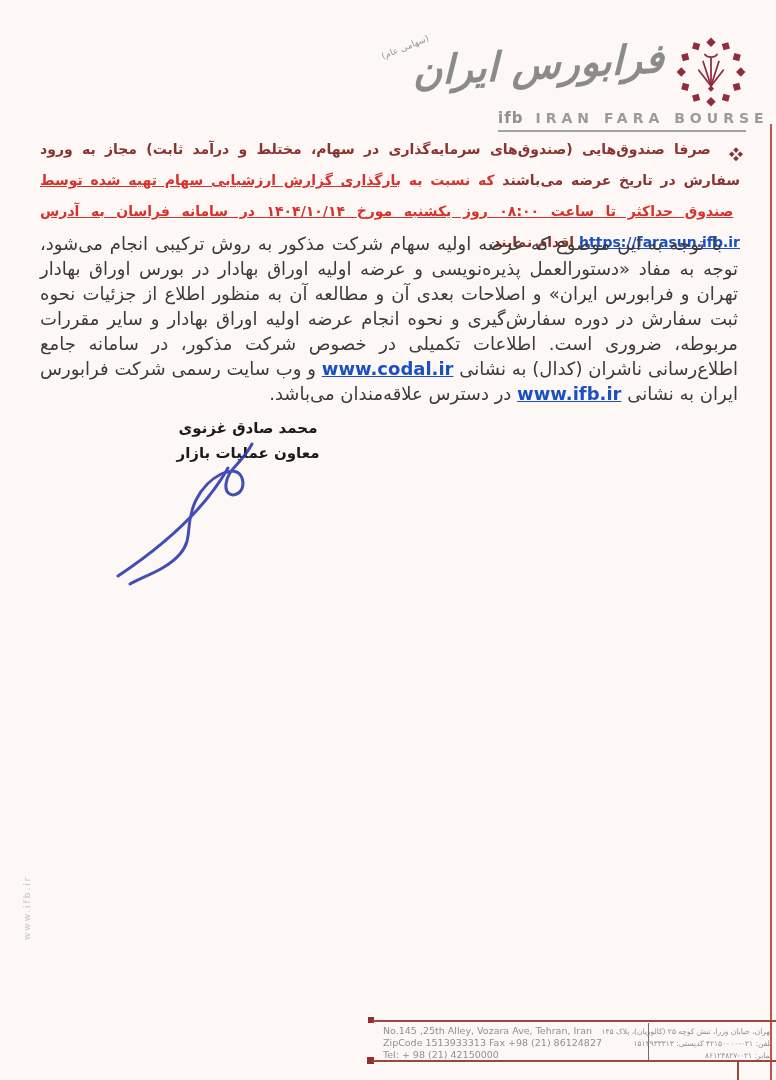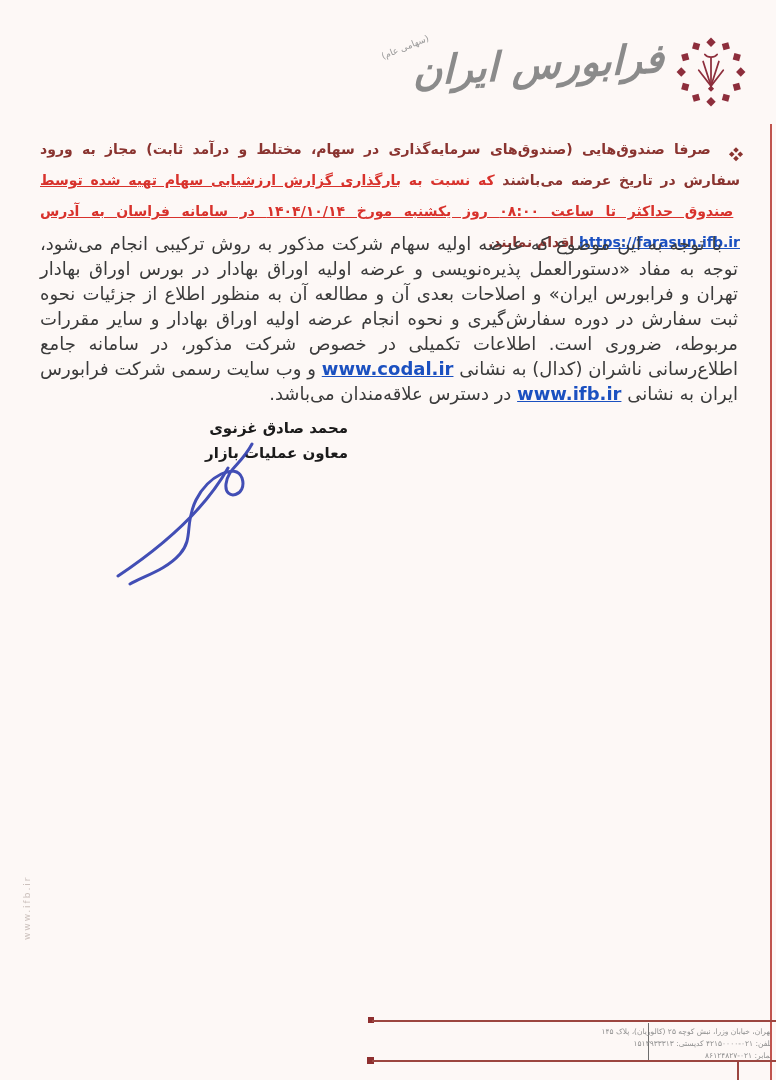--- a/index.html
+++ b/index.html
@@ -29,21 +29,21 @@
   .t-red{color:#d8322c;}
   .t-red-u{color:#d8322c;text-decoration:underline;}
   .t-link{color:#1b50c0;text-decoration:underline;}
 
   
   .bodypara{position:absolute;top:231px;right:38px;left:40px;direction:rtl;
           text-align:justify;font-size:18px;line-height:25px;color:#3b3b3b;text-indent:16px;}
   .bodypara .t-link{font-weight:bold;}
 
   
-  .sigblock{position:absolute;top:416px;left:148px;width:200px;direction:rtl;
+  .sigblock{position:absolute;top:416px;left:148px;width:200px;text-align:center;direction:rtl;
           font-weight:bold;font-size:15px;line-height:25px;color:#1b1b1b;}
   .sigscribble{position:absolute;top:438px;left:100px;width:190px;height:150px;}
 
   
   .side-url{position:absolute;left:22px;top:852px;height:88px;width:16px;
           writing-mode:vertical-rl;transform:rotate(180deg);
           font-size:9px;letter-spacing:2px;color:#ccc1bd;}
 
   
   .footer-en{position:absolute;left:383px;top:1025px;width:260px;
@@ -86,20 +86,24 @@
       <g stroke="#8d2e3c" stroke-width="2" fill="none" stroke-linecap="round">
         <path d="M40 26 L40 58"></path>
         <path d="M31 30 L40 58 L49 30"></path>
         <path d="M26 40 L40 58 L54 40"></path>
         <path d="M33 22 C36 26 44 26 47 22"></path>
       </g>
       <rect x="37.5" y="58.5" width="5" height="5" transform="rotate(45 40 61)" fill="#8d2e3c"></rect>
     </svg>
     <div class="brand-fa">فرابورس ایران</div>
     <div class="brand-fa-sub">(سهامی عام)</div>
+    <div class="latin-bar">
+      <span class="brand-mark">ifb</span>
+      <span class="brand-en">IRAN FARA BOURSE</span>
+    </div>
   </div>
 
   <div class="notice">
     <span class="fourdiamond"></span>
     <span class="t-maroon">صرفا صندوق‌هایی (صندوق‌های سرمایه‌گذاری در سهام، مختلط و درآمد ثابت) مجاز به ورود سفارش در تاریخ عرضه می‌باشند</span>
     <span class="t-red"> که نسبت به </span>
     <span class="t-red-u">بارگذاری گزارش ارزشیابی سهام تهیه شده توسط صندوق حداکثر تا ساعت ۰۸:۰۰ روز یکشنبه مورخ ۱۴۰۴/۱۰/۱۴ در سامانه فراسان به آدرس </span>
     <span class="t-link">https://farasun.ifb.ir</span>
     <span class="t-maroon"> اقدام نمایند.</span>
   </div>
@@ -118,20 +122,25 @@
   </div>
   <svg class="sigscribble" viewBox="0 0 190 150">
     <g stroke="#2e3cae" stroke-width="3" fill="none" stroke-linecap="round" opacity="0.9">
       <path d="M152 6 C140 28 128 30 126 46 C124 64 148 58 142 40 C136 24 108 38 96 62 C84 86 94 100 80 116 C66 132 44 138 30 146"></path>
       <path d="M128 30 C110 62 78 98 18 138"></path>
     </g>
   </svg>
 
   <div class="side-url">www.ifb.ir</div>
 
+  <div class="footer-en">
+    <div>No.145 ,25th Alley, Vozara Ave, Tehran, Iran</div>
+    <div>ZipCode 1513933313    Fax +98 (21) 86124827</div>
+    <div>Tel: + 98 (21) 42150000</div>
+  </div>
   <div class="footer-divider"></div>
   <div class="footer-fa">
     <div>تهران، خیابان وزرا، نبش کوچه ۲۵ (کالوریان)، پلاک ۱۴۵</div>
     <div>تلفن: ۰۲۱-۴۲۱۵۰۰۰۰     کدپستی: ۱۵۱۳۹۳۳۳۱۳</div>
     <div>نمابر: ۰۲۱-۸۶۱۲۴۸۲۷</div>
   </div>
 
   <div class="vline-right"></div>
   <div class="dot-top"></div>
   <div class="hrule-top"></div>

